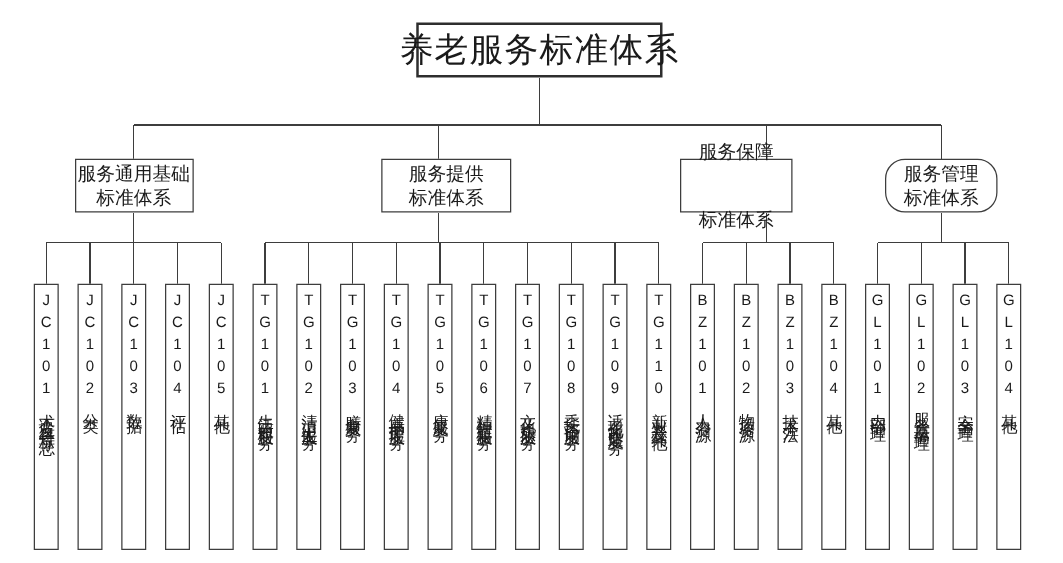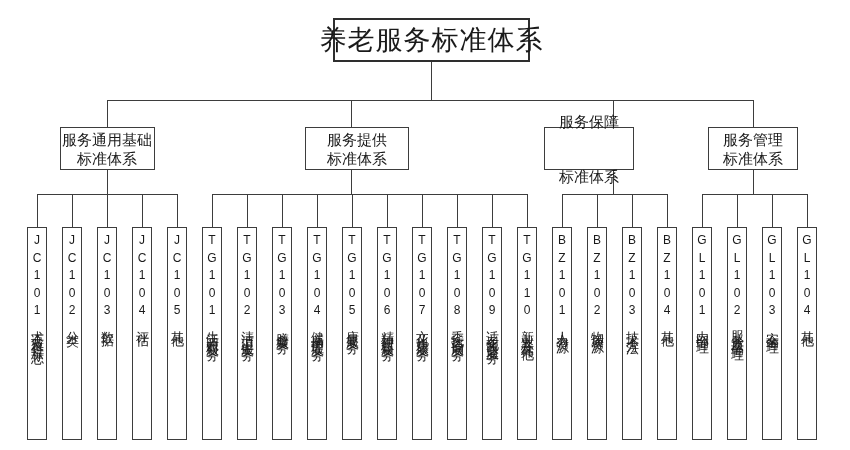--- a/index.html
+++ b/index.html
@@ -175,21 +175,21 @@
       </div>
       <div class="node leaf-box" style="left: 587px; top: 227px; width: 20px; height: 213px;">
         <div class="leaf-text"><span class="code">BZ102</span><span>物质资源</span></div>
       </div>
       <div class="node leaf-box" style="left: 622px; top: 227px; width: 20px; height: 213px;">
         <div class="leaf-text"><span class="code">BZ103</span><span>技术方法</span></div>
       </div>
       <div class="node leaf-box" style="left: 657px; top: 227px; width: 20px; height: 213px;">
         <div class="leaf-text"><span class="code">BZ104</span><span>其他</span></div>
       </div>
-      <div class="node branch-box" style="left: 708px; top: 127px; width: 90px; height: 43px;">
+      <div class="node branch-box" style="left: 708px; top: 127px; width: 90px; height: 43px; border-radius: 16px;">
         <span>服务管理</span>
         <span>标准体系</span>
       </div>
       <div class="node leaf-box" style="left: 692px; top: 227px; width: 20px; height: 213px;">
         <div class="leaf-text"><span class="code">GL101</span><span>内部管理</span></div>
       </div>
       <div class="node leaf-box" style="left: 727px; top: 227px; width: 20px; height: 213px;">
         <div class="leaf-text"><span class="code">GL102</span><span>服务质量管理</span></div>
       </div>
       <div class="node leaf-box" style="left: 762px; top: 227px; width: 20px; height: 213px;">

